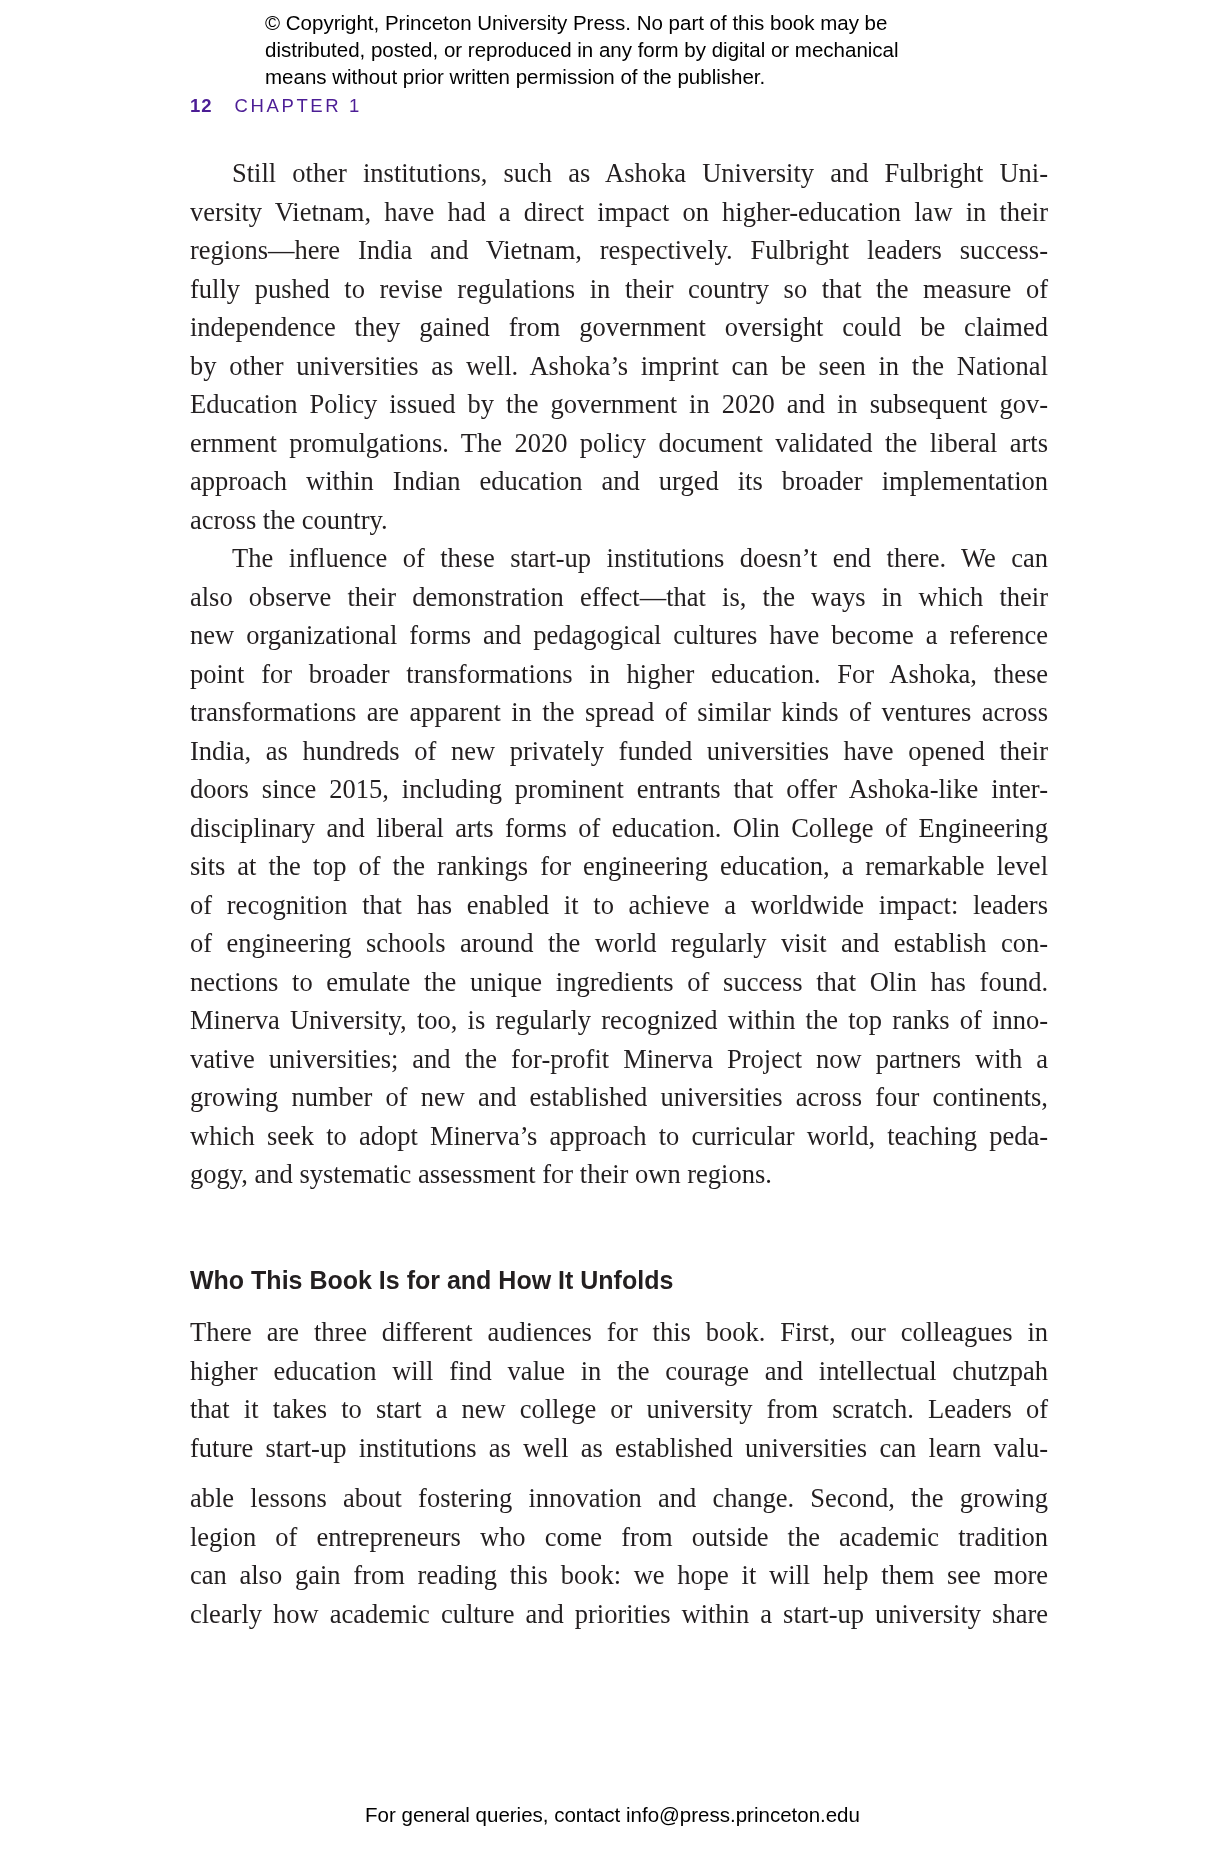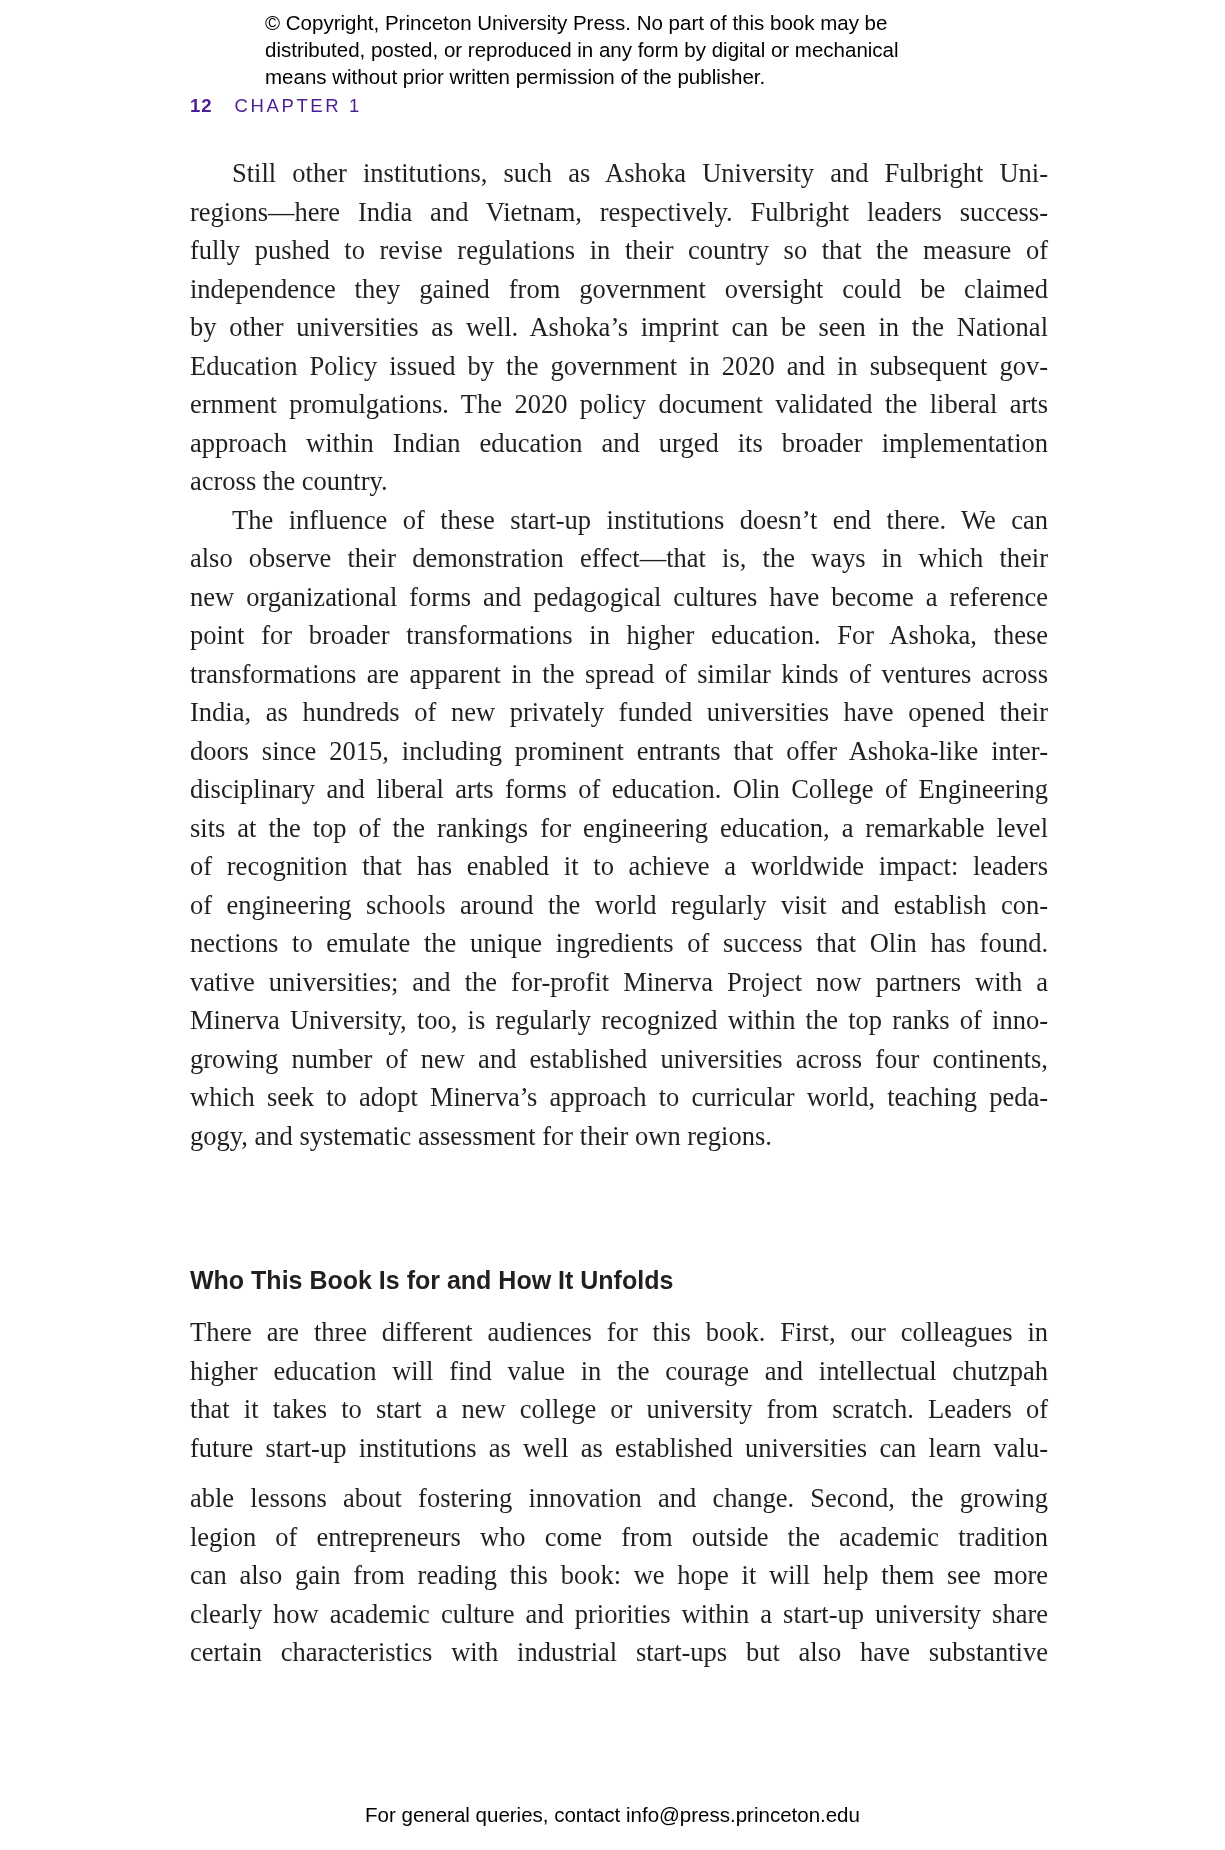--- a/index.html
+++ b/index.html
@@ -46,20 +46,21 @@
   <span class="cl">means without prior written permission of the publisher.</span>
 </div>
 
 <div class="running-head">
   <span class="folio">12</span><span class="chap">CHAPTER 1</span>
 </div>
 
 <div class="body-text" id="section-1">
     <div class="paragraph">
       <span class="line indent" style="white-space: nowrap; display: block;">Still other institutions, such as Ashoka University and Fulbright Uni-</span>
+      <span class="line" style="white-space: nowrap; display: block;">versity Vietnam, have had a direct impact on higher-education law in their</span>
       <span class="line" style="white-space: nowrap; display: block;">regions—here India and Vietnam, respectively. Fulbright leaders success-</span>
       <span class="line" style="white-space: nowrap; display: block;">fully pushed to revise regulations in their country so that the measure of</span>
       <span class="line" style="white-space: nowrap; display: block;">independence they gained from government oversight could be claimed</span>
       <span class="line" style="white-space: nowrap; display: block;">by other universities as well. Ashoka’s imprint can be seen in the National</span>
       <span class="line" style="white-space: nowrap; display: block;">Education Policy issued by the government in 2020 and in subsequent gov-</span>
       <span class="line" style="white-space: nowrap; display: block;">ernment promulgations. The 2020 policy document validated the liberal arts</span>
       <span class="line" style="white-space: nowrap; display: block;">approach within Indian education and urged its broader implementation</span>
       <span class="line last" style="white-space: nowrap; display: block;">across the country.</span>
     </div>
     <div class="paragraph">
@@ -68,37 +69,36 @@
       <span class="line" style="white-space: nowrap; display: block;">new organizational forms and pedagogical cultures have become a reference</span>
       <span class="line" style="white-space: nowrap; display: block;">point for broader transformations in higher education. For Ashoka, these</span>
       <span class="line" style="white-space: nowrap; display: block;">transformations are apparent in the spread of similar kinds of ventures across</span>
       <span class="line" style="white-space: nowrap; display: block;">India, as hundreds of new privately funded universities have opened their</span>
       <span class="line" style="white-space: nowrap; display: block;">doors since 2015, including prominent entrants that offer Ashoka-like inter-</span>
       <span class="line" style="white-space: nowrap; display: block;">disciplinary and liberal arts forms of education. Olin College of Engineering</span>
       <span class="line" style="white-space: nowrap; display: block;">sits at the top of the rankings for engineering education, a remarkable level</span>
       <span class="line" style="white-space: nowrap; display: block;">of recognition that has enabled it to achieve a worldwide impact: leaders</span>
       <span class="line" style="white-space: nowrap; display: block;">of engineering schools around the world regularly visit and establish con-</span>
       <span class="line" style="white-space: nowrap; display: block;">nections to emulate the unique ingredients of success that Olin has found.</span>
+      <span class="line" style="white-space: nowrap; display: block;">Minerva University, too, is regularly recognized within the top ranks of inno-</span>
       <span class="line" style="white-space: nowrap; display: block;">vative universities; and the for-profit Minerva Project now partners with a</span>
-      <span class="line" style="white-space: nowrap; display: block;">Minerva University, too, is regularly recognized within the top ranks of inno-</span>
       <span class="line" style="white-space: nowrap; display: block;">growing number of new and established universities across four continents,</span>
       <span class="line" style="white-space: nowrap; display: block;">which seek to adopt Minerva’s approach to curricular world, teaching peda-</span>
       <span class="line last" style="white-space: nowrap; display: block;">gogy, and systematic assessment for their own regions.</span>
     </div>
   </div>
 
 <div class="heading">Who This Book Is for and How It Unfolds</div>
 
 <div class="body-text" id="section-2">
     <div class="paragraph">
       <span class="line" style="white-space: nowrap; display: block;">There are three different audiences for this book. First, our colleagues in</span>
       <span class="line" style="white-space: nowrap; display: block;">higher education will find value in the courage and intellectual chutzpah</span>
       <span class="line" style="white-space: nowrap; display: block;">that it takes to start a new college or university from scratch. Leaders of</span>
       <span class="line" style="white-space: nowrap; display: block;">future start-up institutions as well as established universities can learn valu-</span>
       <span class="line" style="white-space: nowrap; display: block; margin-top: 12px;">able lessons about fostering innovation and change. Second, the growing</span>
       <span class="line" style="white-space: nowrap; display: block;">legion of entrepreneurs who come from outside the academic tradition</span>
       <span class="line" style="white-space: nowrap; display: block;">can also gain from reading this book: we hope it will help them see more</span>
       <span class="line" style="white-space: nowrap; display: block;">clearly how academic culture and priorities within a start-up university share</span>
-      <span class="line" style="white-space: nowrap; display: block;">certain characteristics with industrial start-ups but also have substantive</span>
     </div>
   </div>
 
 <div class="footer">For general queries, contact info@press.princeton.edu</div>
 
 </body></html>

